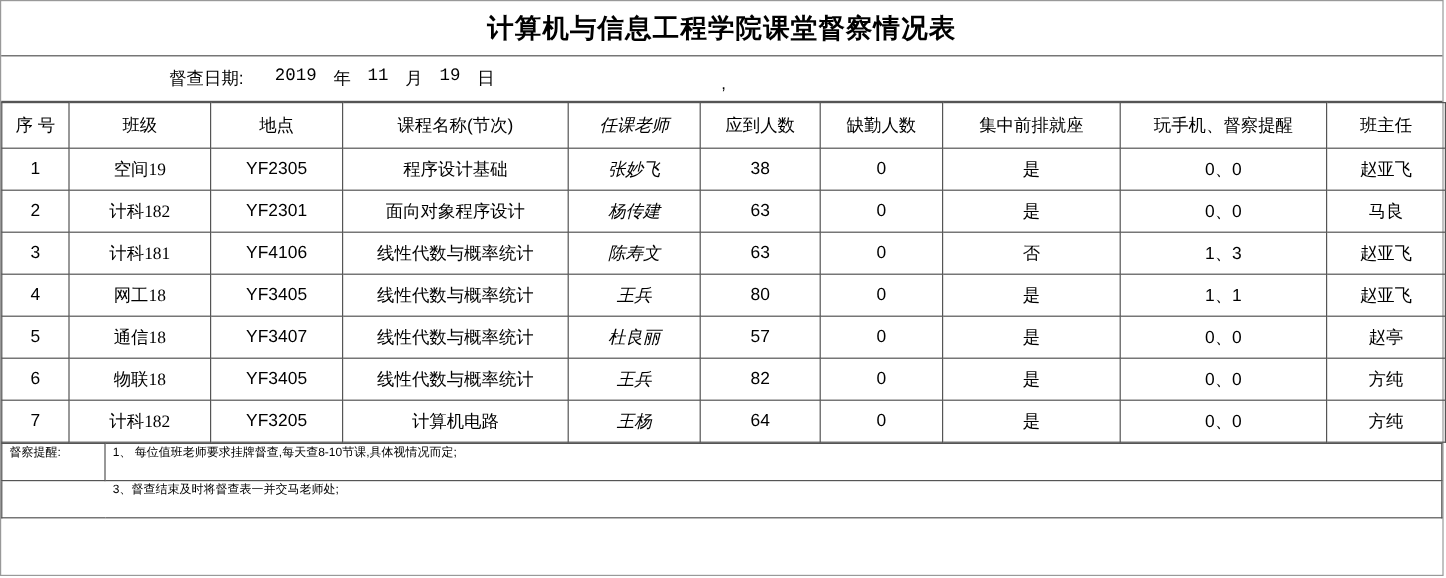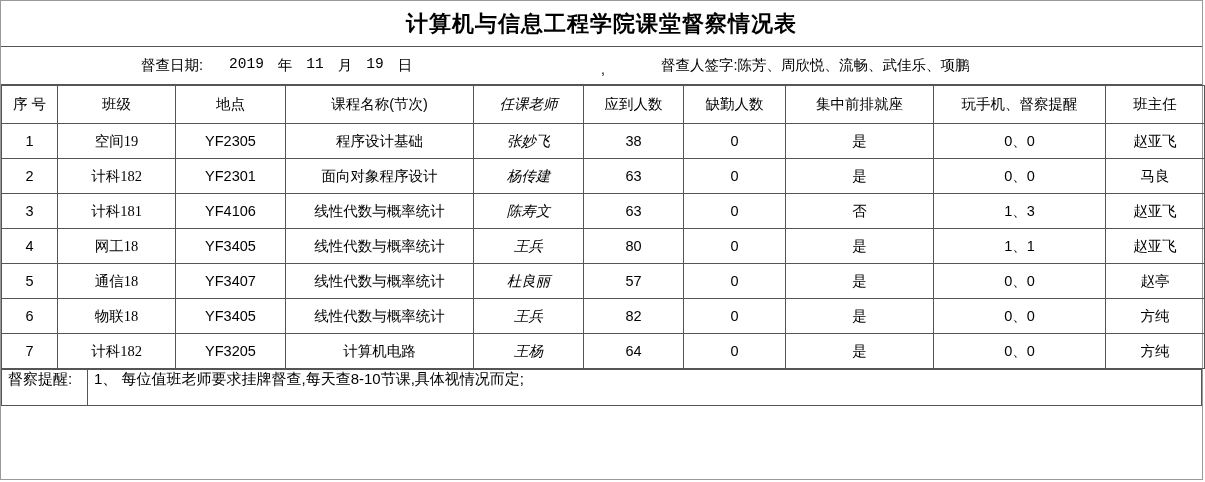--- a/index.html
+++ b/index.html
@@ -105,21 +105,21 @@
   .notes {
     border-top: 0;
   }
   table.notes-grid {
     border-collapse: collapse;
     table-layout: fixed;
     width: 100%;
   }
   table.notes-grid td {
     border: 1px solid #555555;
-    font-size: 15px;
+    font-size: 10px;
     height: 26px;
     padding: 0 0 16px 6px;
     box-sizing: border-box;
     text-align: left;
     white-space: nowrap;
     overflow: hidden;
   }
   .note-label-cell { }
 </style>
 </head>
@@ -135,21 +135,20 @@
     <div class="meta-left">
       <span class="lbl">督查日期:</span>
       <span class="val">2019</span>
       <span class="unit">年</span>
       <span class="val">11</span>
       <span class="unit">月</span>
       <span class="val">19</span>
       <span class="unit">日</span>
     </div>
     <div class="meta-comma">,</div>
-    <div class="meta-right">督查人签字:陈芳、周欣悦、流畅、武佳乐、项鹏</div>
   </div>
 
   <table class="grid">
     <thead>
       <tr>
         <th class="c0">序 号</th>
         <th class="c1">班级</th>
         <th class="c2">地点</th>
         <th class="c3">课程名称(节次)</th>
         <th class="c4">任课老师</th>
@@ -248,17 +247,20 @@
     </tbody>
   </table>
 
   <div class="notes">
     <table class="notes-grid">
       <tbody>
           <tr>
         <td style="width:86px" class="note-label-cell">督察提醒:</td>
         <td>1、 每位值班老师要求挂牌督查,每天查8-10节课,具体视情况而定;</td>
       </tr>
+      <tr>
+        <td colspan="2" style="padding-left:92px">3、督查结束及时将督查表一并交马老师处;</td>
+      </tr>
     </tbody>
       </table>
   </div>
 
 </div>
 
 </body></html>

